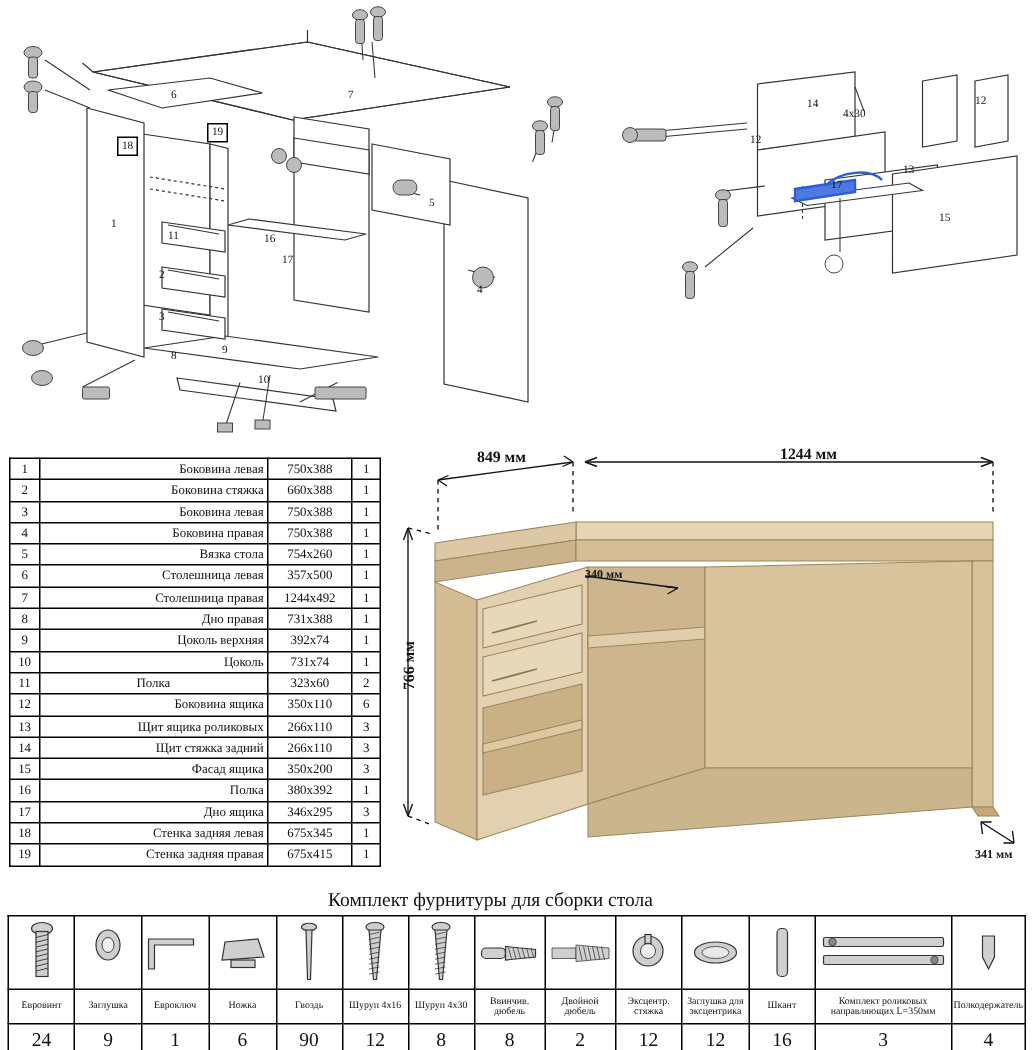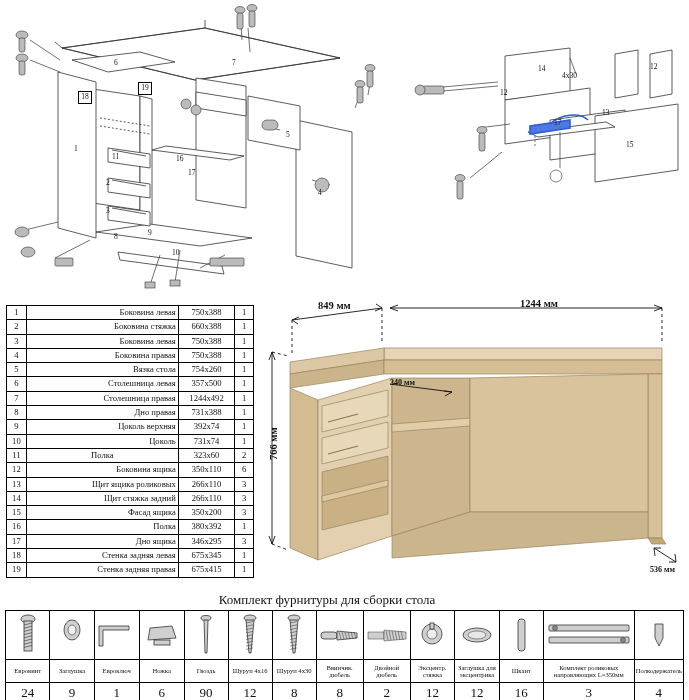--- a/index.html
+++ b/index.html
@@ -336,21 +336,21 @@
       <path d="M392,248 L414,262"></path>
         <path d="M392,248 l1,8 M392,248 l7,0"></path>
         <path d="M414,262 l-7,0 M414,262 l-1,-8"></path>
     </g>
   </svg>
 
   <div class="dimlabel" style="left:318px;top:300px;">849 мм</div>
   <div class="dimlabel" style="left:520px;top:298px;">1244 мм</div>
   <div class="dimlabel vert" style="left:268px;top:460px;">766 мм</div>
   <div class="small-dim" style="left:390px;top:378px;">340 мм</div>
-  <div class="small-dim" style="left:650px;top:565px;">536 мм</div>
+  <div class="small-dim" style="left:650px;top:565px;">341 мм</div>
 
   <div id="hw-title">Комплект фурнитуры для сборки стола</div>
   <table id="hw-table">
     <tbody>
       <tr class="pic" id="hw-pics">
           <td style="width: 44px;">
             <div style="display:flex;align-items:center;justify-content:center;">
               <svg width="30" height="44">
                 <ellipse cx="15" cy="6" rx="7" ry="4" stroke="#333" stroke-width="0.8" fill="#cfcfcf"></ellipse>
                 <rect x="11" y="8" width="8" height="30" stroke="#333" stroke-width="0.8" fill="#cfcfcf"></rect>

